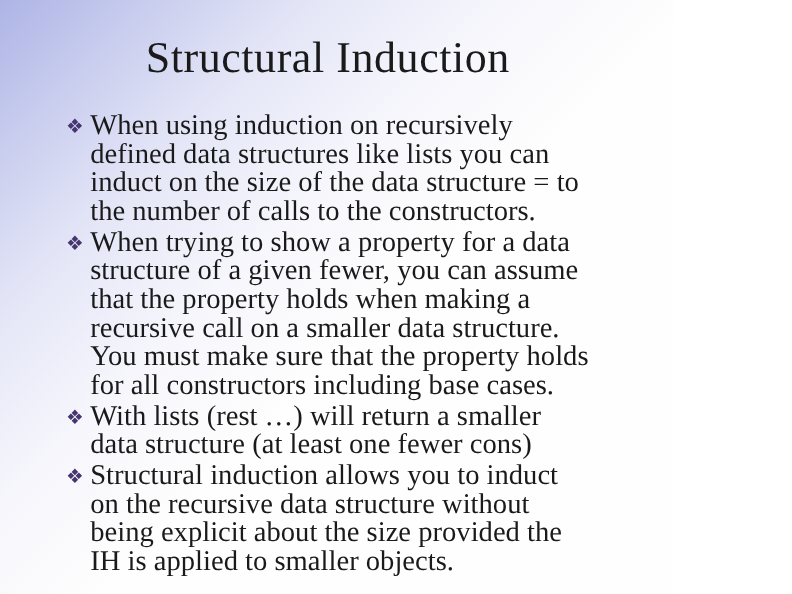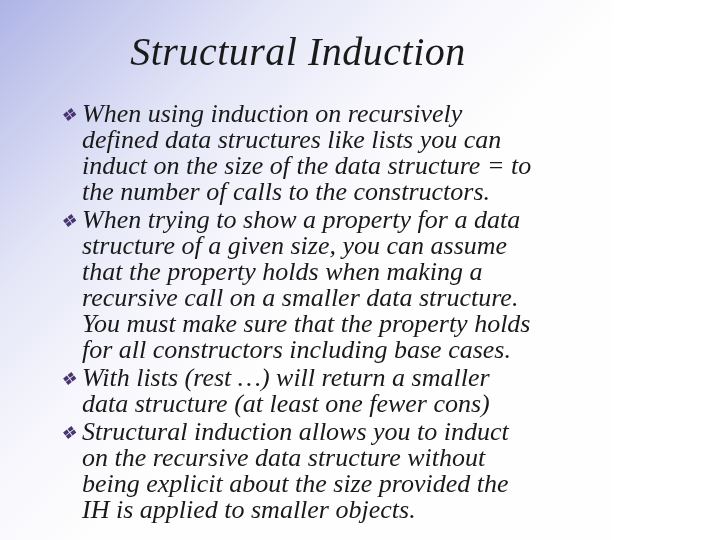--- a/index.html
+++ b/index.html
@@ -15,21 +15,20 @@
     height: 540px;
     background: linear-gradient(135deg,
       #aeb4e6 0%,
       #c9cdee 12%,
       #e4e6f7 25%,
       #f6f6fc 40%,
       #fefefe 55%,
       #fefefe 100%);
     box-sizing: border-box;
     padding: 28px 64px 40px 48px;
-    font-style: italic;
   }
   .title {
     text-align: center;
     font-size: 40px;
     color: #1a1a1a;
     margin: 0 0 26px 0;
     font-weight: normal;
     letter-spacing: 0.5px;
   }
   .bullets {
@@ -64,21 +63,21 @@
   <h1 class="title">Structural Induction</h1>
   <div class="bullets">
 
     <div class="bullet">
       <span class="diamond">❖</span>
       <span class="btext">When using induction on recursively defined data structures like lists you can induct on the size of the data structure = to the number of calls to the constructors.</span>
     </div>
 
     <div class="bullet">
       <span class="diamond">❖</span>
-      <span class="btext">When trying to show a property for a data structure of a given size, you can assume that the property holds when making a recursive call on a smaller data structure.  You must make sure that the property holds for all constructors including base cases.</span>
+      <span class="btext">When trying to show a property for a data structure of a given fewer, you can assume that the property holds when making a recursive call on a smaller data structure.  You must make sure that the property holds for all constructors including base cases.</span>
     </div>
 
     <div class="bullet">
       <span class="diamond">❖</span>
       <span class="btext">With lists (rest …) will return a smaller data structure (at least one fewer cons)</span>
     </div>
 
     <div class="bullet">
       <span class="diamond">❖</span>
       <span class="btext">Structural induction allows you to induct on the recursive data structure without being explicit about the size provided the IH is applied to smaller objects.</span>

